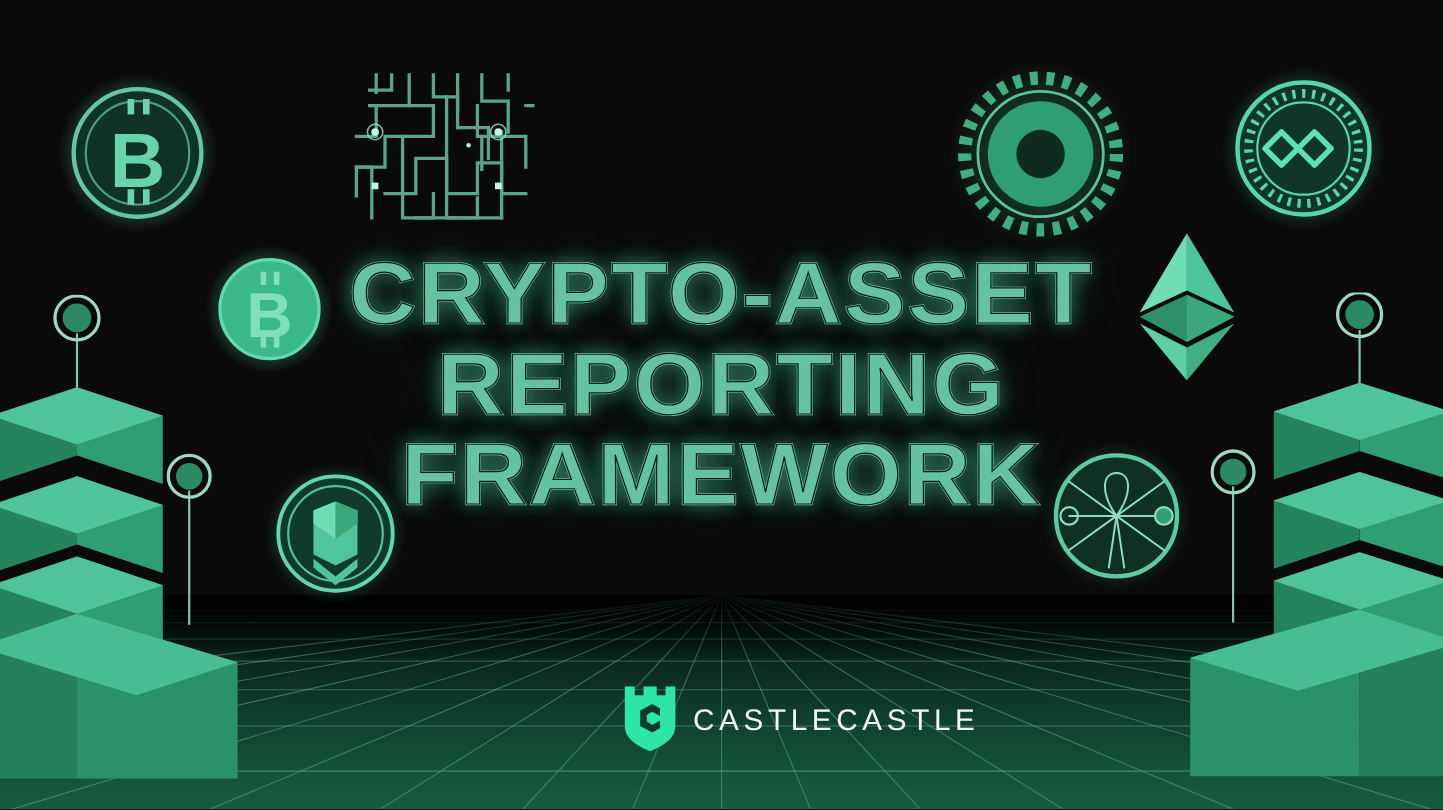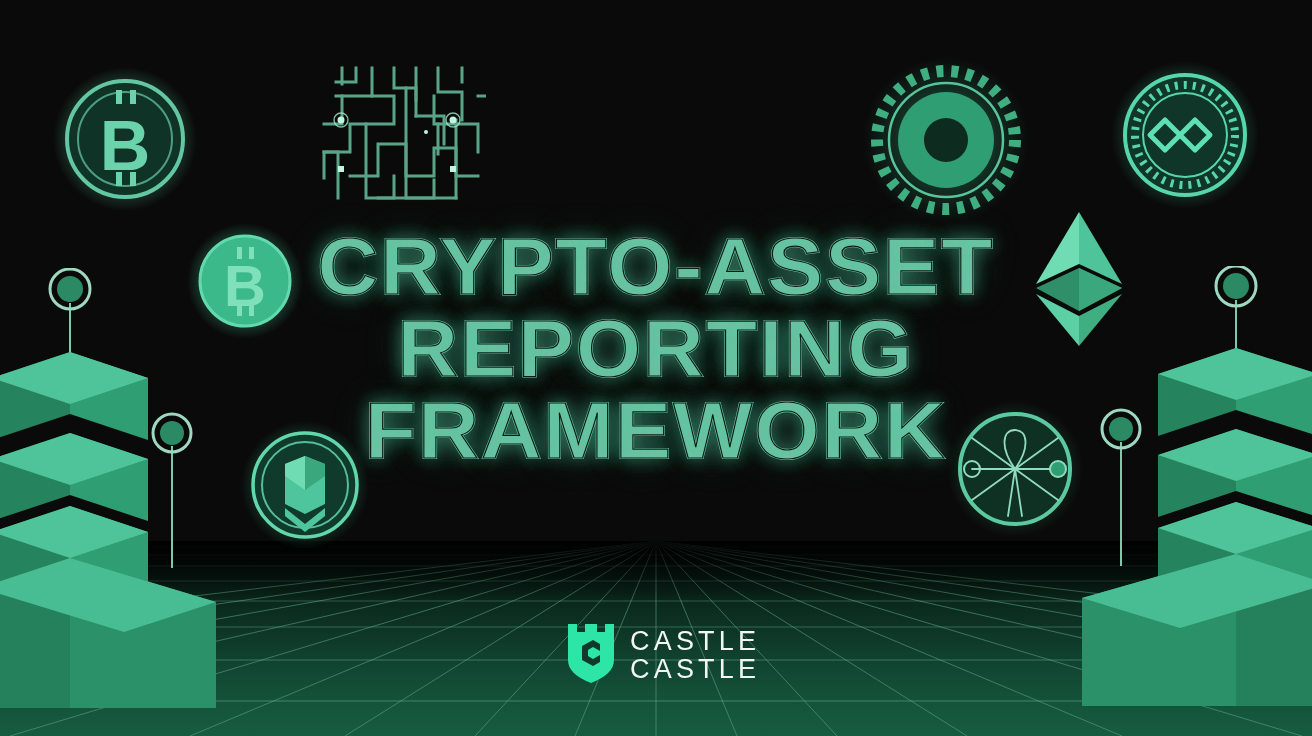--- a/index.html
+++ b/index.html
@@ -79,21 +79,20 @@
     position: absolute;
     left: 566px;
     top: 622px;
     display: flex;
     align-items: center;
     gap: 14px;
     z-index: 40;
   }
   .logo-words {
     display: flex;
-    flex-direction: column;
     line-height: 1.04;
     text-align: right;
   }
   .logo-words span {
     color: #f2f7f5;
     font-size: 27px;
     font-weight: 400;
     letter-spacing: 4.2px;
     font-family: "Liberation Sans", sans-serif;
   }

